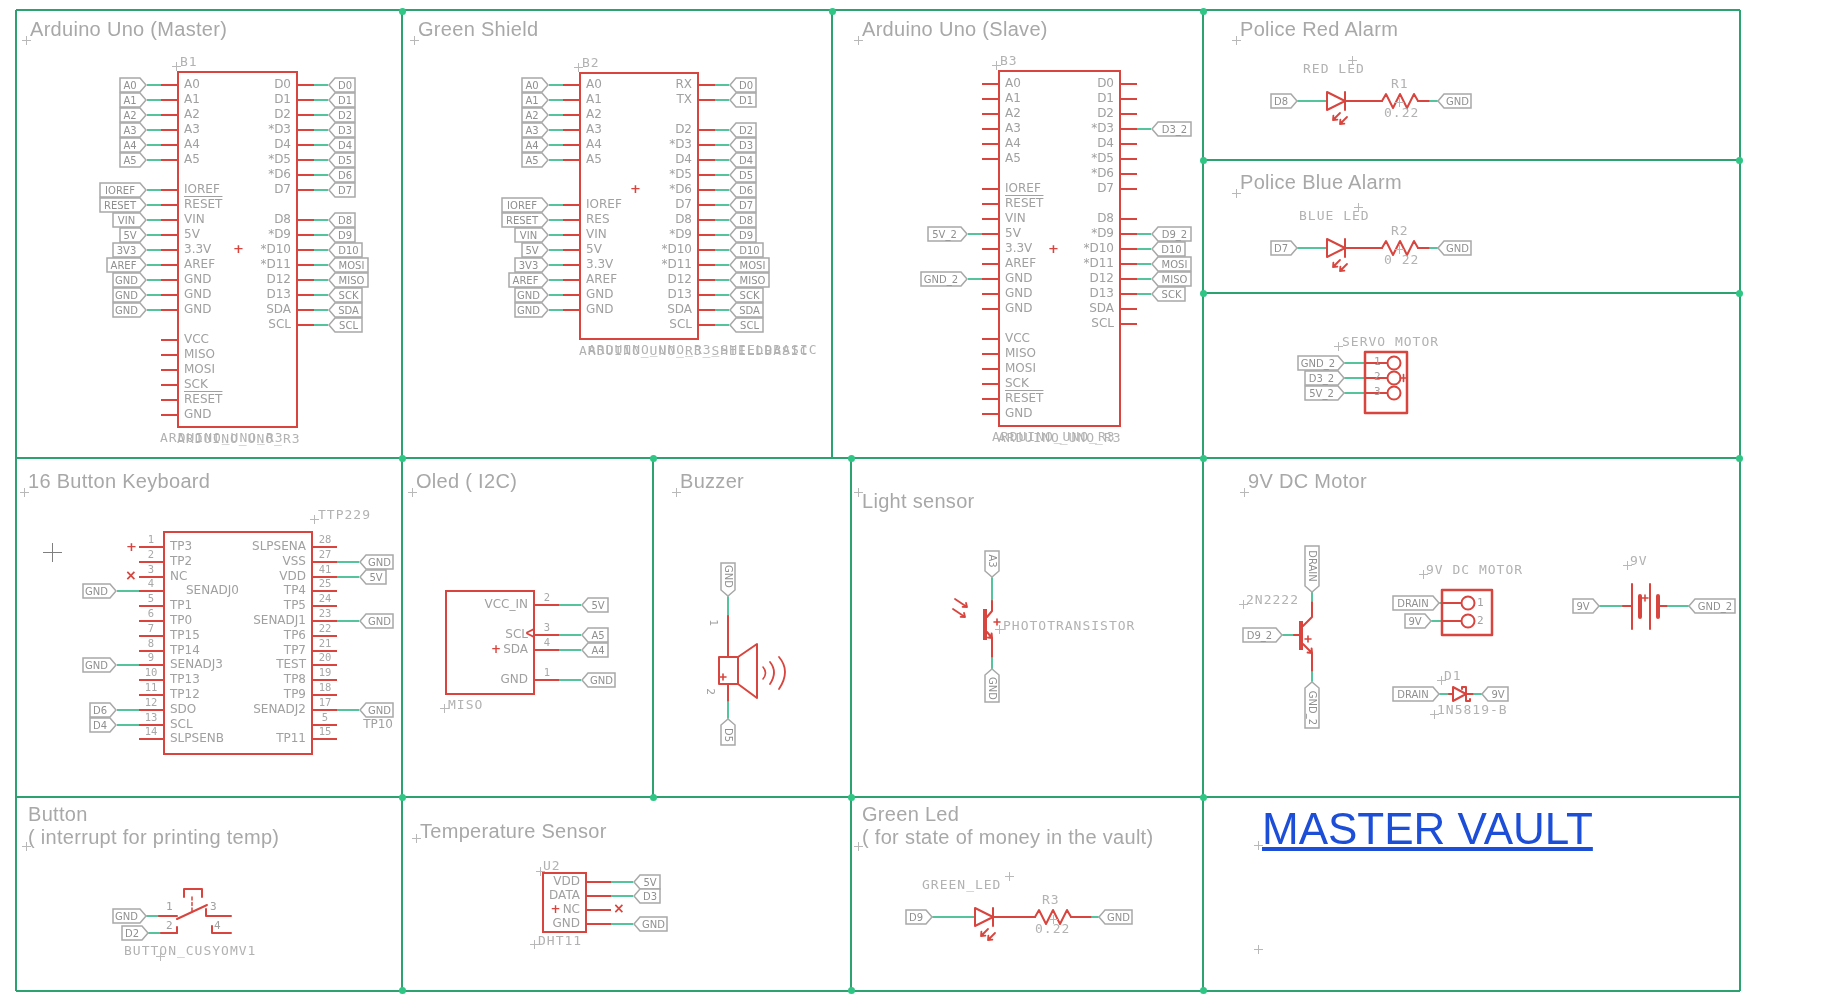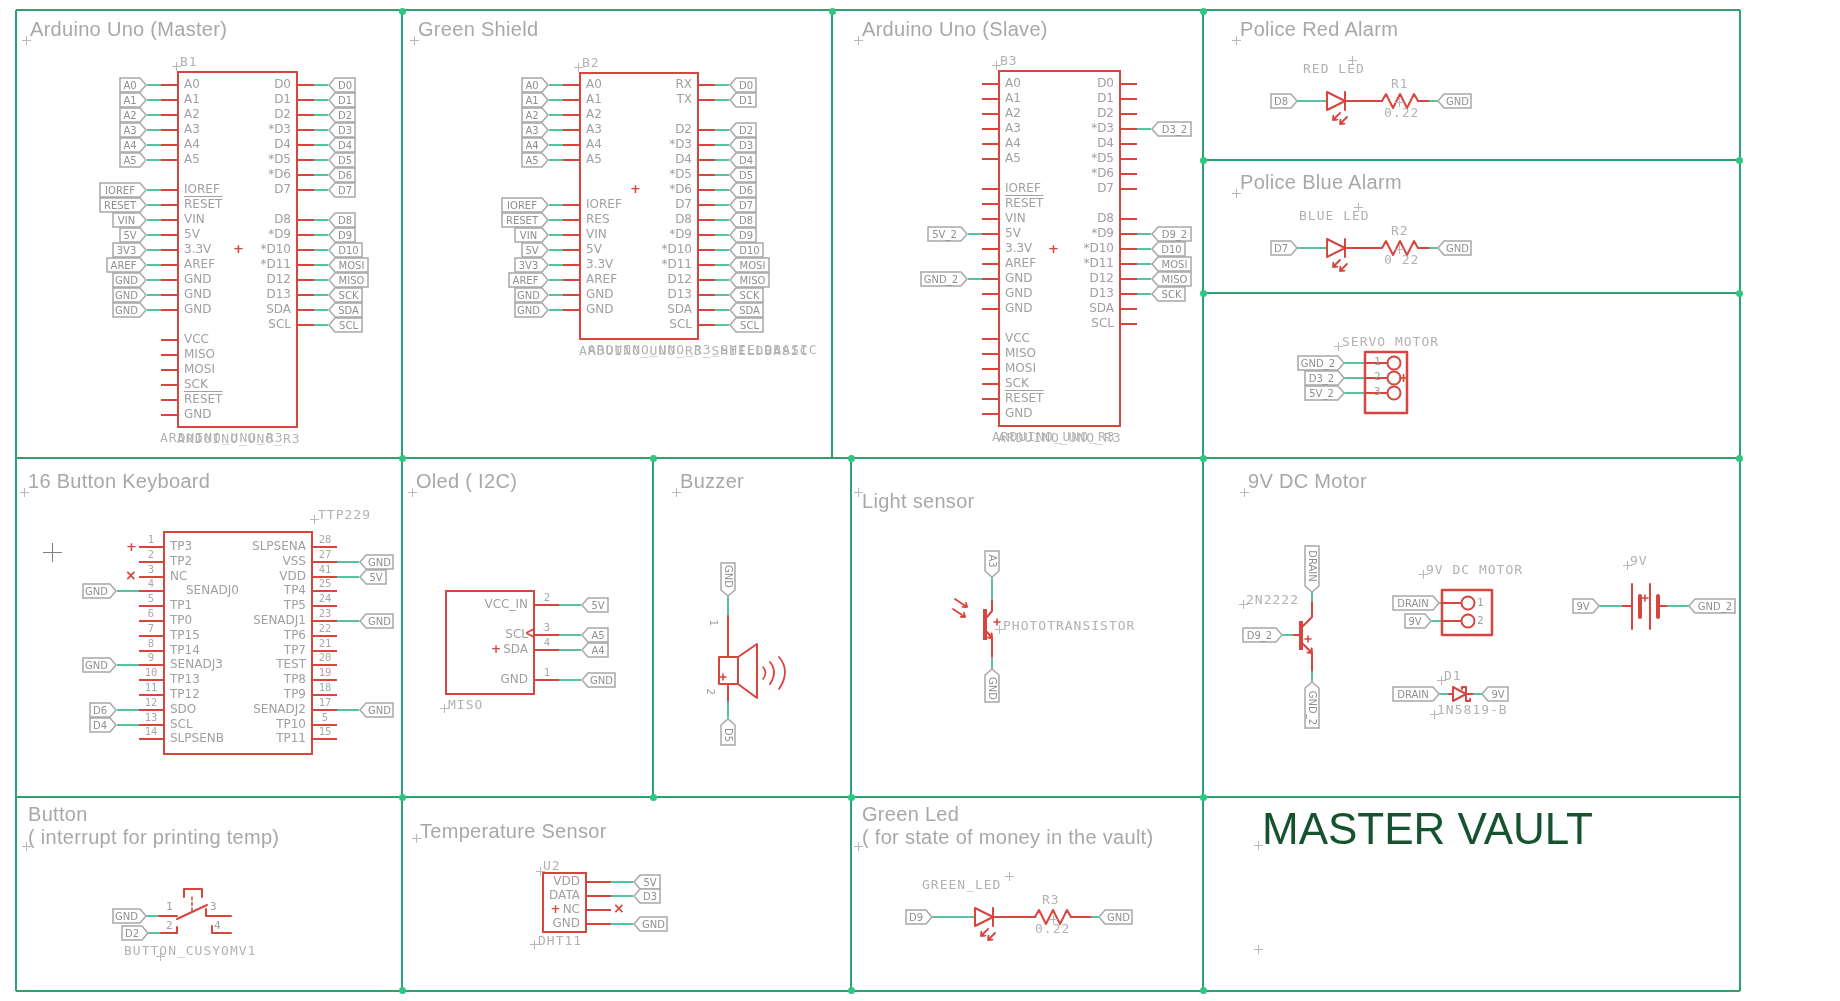--- a/index.html
+++ b/index.html
@@ -6,21 +6,21 @@
   #canvas{position:relative;width:1840px;height:1001px;background:#fff;overflow:hidden;
           font-family:"DejaVu Sans",sans-serif;}
   #ov{position:absolute;left:0;top:0;}
   #ov *{stroke-linecap:round;stroke-linejoin:round;}
   .fl{position:absolute;background:#2ca271;}
   .dot{position:absolute;background:#2fc585;border-radius:50%;}
   .gl{position:absolute;background:#55c39b;}
   .rl{position:absolute;background:#d8453e;}
   .icbox{position:absolute;border:2.5px solid #d8453e;box-sizing:border-box;background:#fff;}
   .hdr{position:absolute;font:20px "Liberation Sans",sans-serif;color:#a8a8a8;letter-spacing:.3px;white-space:pre;}
-  .big{position:absolute;font:44px "Liberation Sans",sans-serif;color:#14532d;white-space:pre;}
+  .big{position:absolute;font:44px "Liberation Sans",sans-serif;color:#1d4ed8;white-space:pre;text-decoration:underline;}
   .vec{position:absolute;font:13px "DejaVu Sans Mono",monospace;color:#b2b2b2;letter-spacing:1px;white-space:pre;}
   .pinlab{position:absolute;font:12px "DejaVu Sans",sans-serif;color:#a0a0a0;white-space:pre;}
   .pnum{position:absolute;font:10.5px "DejaVu Sans Mono",monospace;color:#a8a8a8;text-align:center;}
   .pt{position:absolute;font:11px "DejaVu Sans Mono",monospace;color:#a0a0a0;}
   .flag{position:absolute;}
   .flag svg{display:block;}
   .flag text{font:10px "DejaVu Sans",sans-serif;fill:#8f8f8f;}
   .plusmark{position:absolute;color:#d8453e;font:bold 13px "DejaVu Sans",sans-serif;}
   .ncx{position:absolute;color:#d8453e;font:bold 14px "DejaVu Sans",sans-serif;}
   .clkmark{position:absolute;color:#d8453e;font:bold 11px "DejaVu Sans",sans-serif;transform:scaleY(1.4);}
@@ -1255,21 +1255,21 @@
     <div class="gl" style="left: 337px; top: 709px; width: 22px; height: 2px;"></div>
     <div class="flag" style="left: 359px; top: 702px;">
       <svg width="35" height="16">
         <polygon points="34,1 7,1 1,8 7,15 34,15" fill="#ffffff" stroke="#a8a8a8" stroke-width="1.5"></polygon>
         <text x="20.5" y="11.5" text-anchor="middle">GND</text>
       </svg>
     </div>
     <div class="pinlab" style="top: 702px; right: 1534px;">SENADJ2</div>
     <div class="rl" style="left: 313px; top: 724px; width: 24px; height: 2px;"></div>
     <div class="pnum" style="left: 313px; top: 711px; width: 24px;">5</div>
-    <div class="pinlab" style="top: 717px; right: 1534px;">TP10</div>
+    <div class="pinlab" style="top: 717px; right: 1447px;">TP10</div>
     <div class="rl" style="left: 313px; top: 738px; width: 24px; height: 2px;"></div>
     <div class="pnum" style="left: 313px; top: 725px; width: 24px;">15</div>
     <div class="pinlab" style="top: 731px; right: 1534px;">TP11</div>
     <div class="icbox" style="left: 445px; top: 590px; width: 90px; height: 105px;"></div>
     <div class="vec" style="left: 448px; top: 697px;">MISO</div>
     <div class="rl" style="left: 535px; top: 604px; width: 24px; height: 2px;"></div>
     <div class="pnum" style="left: 535px; top: 591px; width: 24px;">2</div>
     <div class="gl" style="left: 559px; top: 604px; width: 22px; height: 2px;"></div>
     <div class="flag" style="left: 581px; top: 597px;">
       <svg width="28" height="16">

